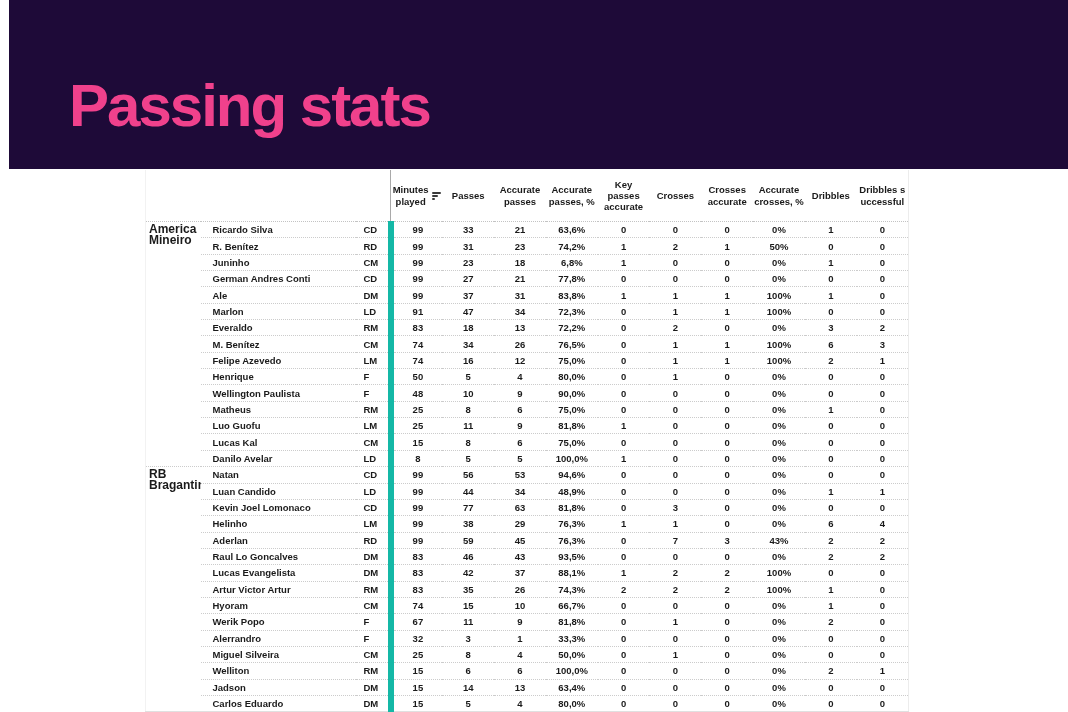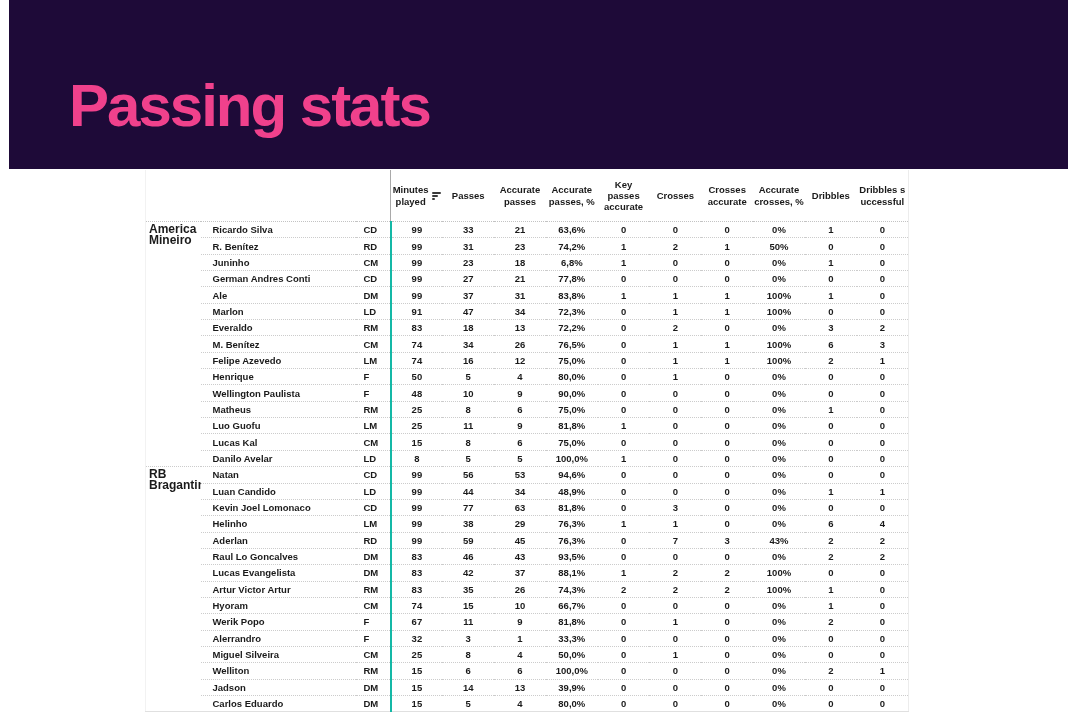--- a/index.html
+++ b/index.html
@@ -52,21 +52,21 @@
     white-space:nowrap;overflow:hidden;
     background:#ffffff;
   }
   tbody td.team-cell{
     text-align:left;vertical-align:top;padding:2px 2px 0 3px;
     font-size:12px;line-height:11px;white-space:normal;
   }
   tbody td.player-cell{text-align:left;padding-left:12px;}
   tbody td.pos-cell{text-align:left;padding-left:8px;margin-top:12px;}
   tbody td.stat-cell{text-align:center;}
-  tbody td.minutes-col{border-left:2px solid #14b8a6;}
+  tbody td.minutes-col{border-left:6px solid #14b8a6;}
 </style>
 </head>
 <body>
 
 <div class="hero">
   <h1 class="page-title">Passing stats</h1>
 </div>
 
 <div class="table-wrap">
   <table class="stats">
@@ -505,21 +505,21 @@
           <td class="stat-cell">0%</td>
           <td class="stat-cell">2</td>
           <td class="stat-cell">1</td>
         </tr>
         <tr>
           <td class="player-cell">Jadson</td>
           <td class="pos-cell">DM</td>
           <td class="stat-cell minutes-col">15</td>
           <td class="stat-cell">14</td>
           <td class="stat-cell">13</td>
-          <td class="stat-cell">39,9%</td>
+          <td class="stat-cell">63,4%</td>
           <td class="stat-cell">0</td>
           <td class="stat-cell">0</td>
           <td class="stat-cell">0</td>
           <td class="stat-cell">0%</td>
           <td class="stat-cell">0</td>
           <td class="stat-cell">0</td>
         </tr>
         <tr>
           <td class="player-cell">Carlos Eduardo</td>
           <td class="pos-cell">DM</td>

